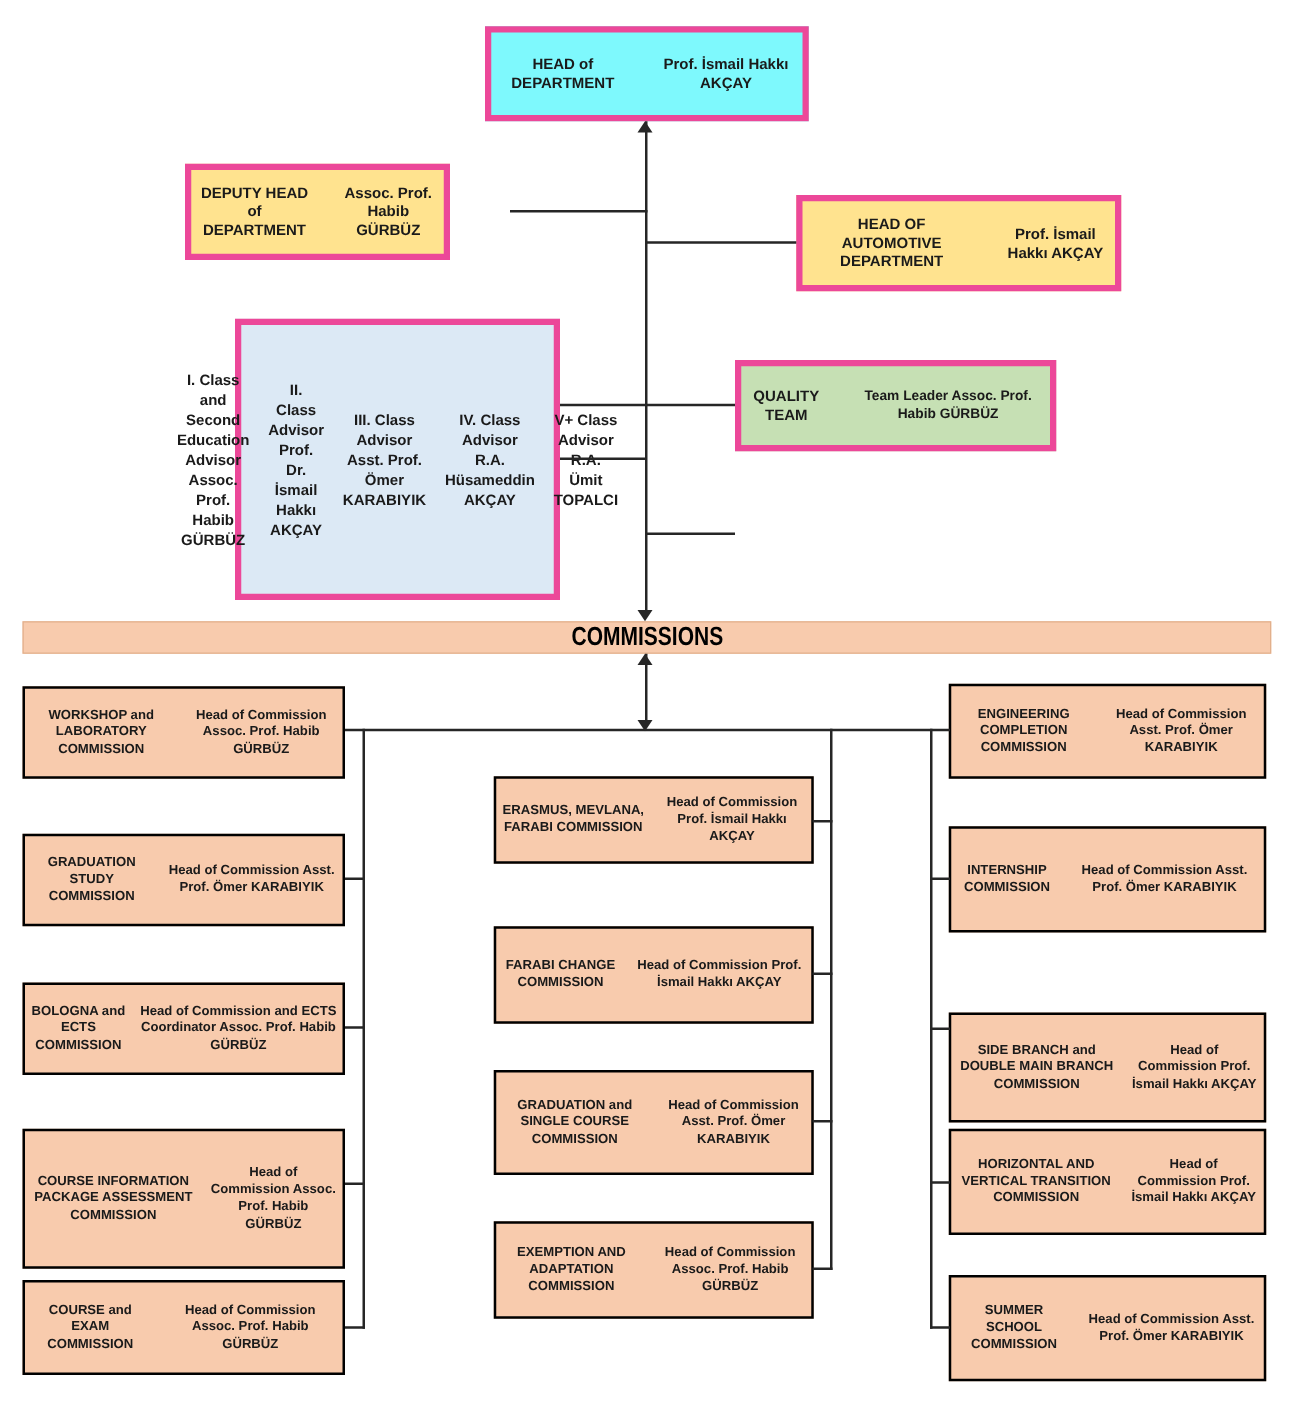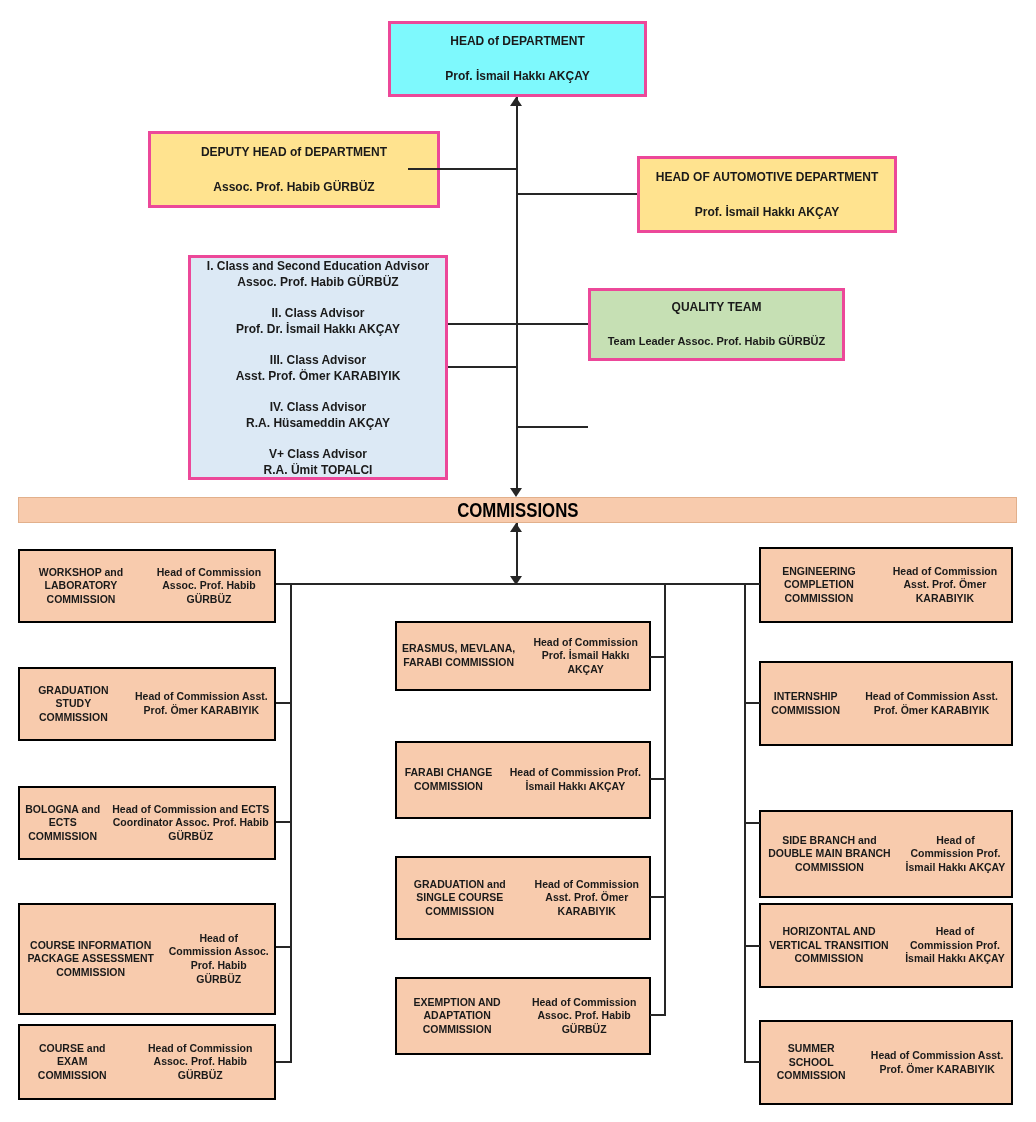--- a/index.html
+++ b/index.html
@@ -2,22 +2,22 @@
 <html style="--head-fill: #7EF9FD; --deputy-fill: #FFE38F; --advisors-fill: #DCE9F5; --team-fill: #C6E0B4; --commission-fill: #F8CBAD; --line: #262626;"><head>
 <meta charset="utf-8">
 <style>
   html,body { margin:0; padding:0; background:#ffffff; }
   .canvas {
     position:relative; width:1036px; height:1122px;
     font-family:"Liberation Sans", sans-serif; color:#1a1a1a; background:#fff;
     overflow:hidden;
   }
   .node {
-    position:absolute; box-sizing:border-box; border:3px solid #ec4899;
-    display:flex; flex-direction:column; align-items:center; justify-content:center;
+    position:absolute; box-sizing:border-box; border:5px solid #ec4899;
+    display:flex; align-items:center; justify-content:center;
     text-align:center; font-weight:bold; padding:4px;
   }
   .node .t, .node .n { font-size:12px; line-height:1.25; }
   .node.two { gap:20px; }
   .head-box   { background:var(--head-fill,#7EF9FD); }
   .gold-box   { background:var(--deputy-fill,#FFE38F); }
   .adv-box    { background:var(--advisors-fill,#DCE9F5); gap:15px; }
   .team-box   { background:var(--team-fill,#C6E0B4); gap:17px; }
   .team-box .n { font-size:11px; }
   .adv-group { line-height:16px; font-size:12px; }
@@ -49,21 +49,21 @@
 </head>
 <body>
 
 <div class="canvas">
 
   <div class="node two head-box" style="left:388px;top:21px;width:259px;height:76px;">
     <div class="t">HEAD of DEPARTMENT</div>
     <div class="n">Prof. İsmail Hakkı AKÇAY</div>
   </div>
 
-  <div class="node two gold-box" style="left:148px;top:131px;width:292px;height:77px;">
+  <div class="node two gold-box" style="left:148px;top:131px;width:212px;height:77px;">
     <div class="t">DEPUTY HEAD of DEPARTMENT</div>
     <div class="n">Assoc. Prof. Habib GÜRBÜZ</div>
   </div>
 
   <div class="node two gold-box" style="left:637px;top:156px;width:260px;height:77px;">
     <div class="t">HEAD OF AUTOMOTIVE DEPARTMENT</div>
     <div class="n">Prof. İsmail Hakkı AKÇAY</div>
   </div>
 
   <div class="node adv-box" style="left:188px;top:255px;width:260px;height:225px;">

